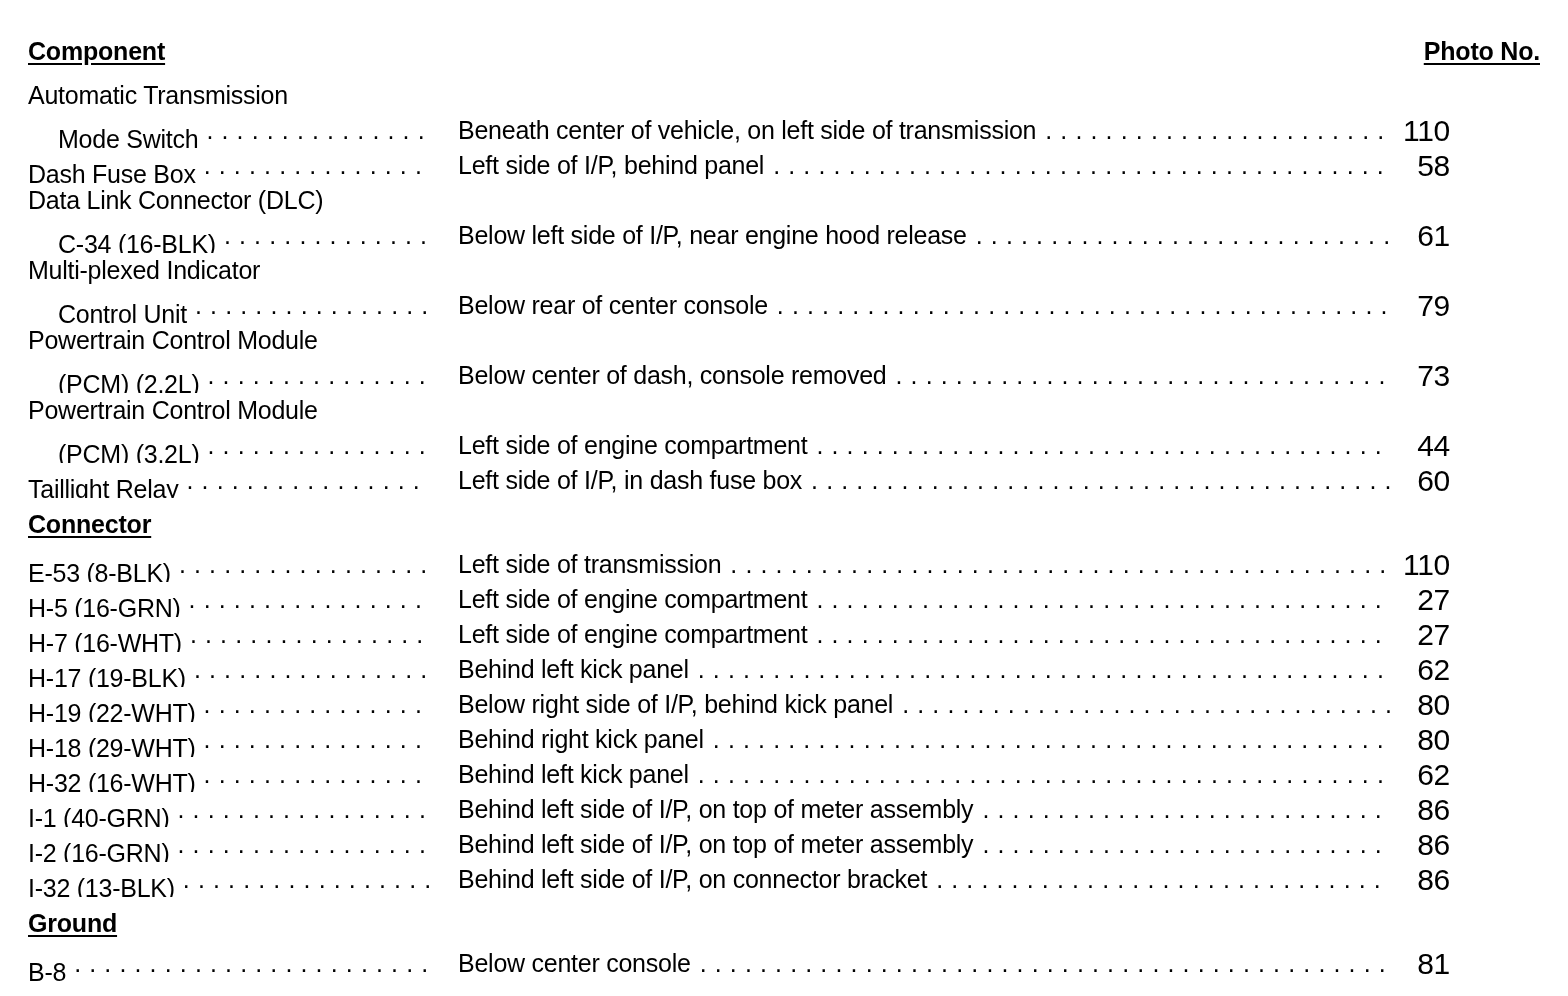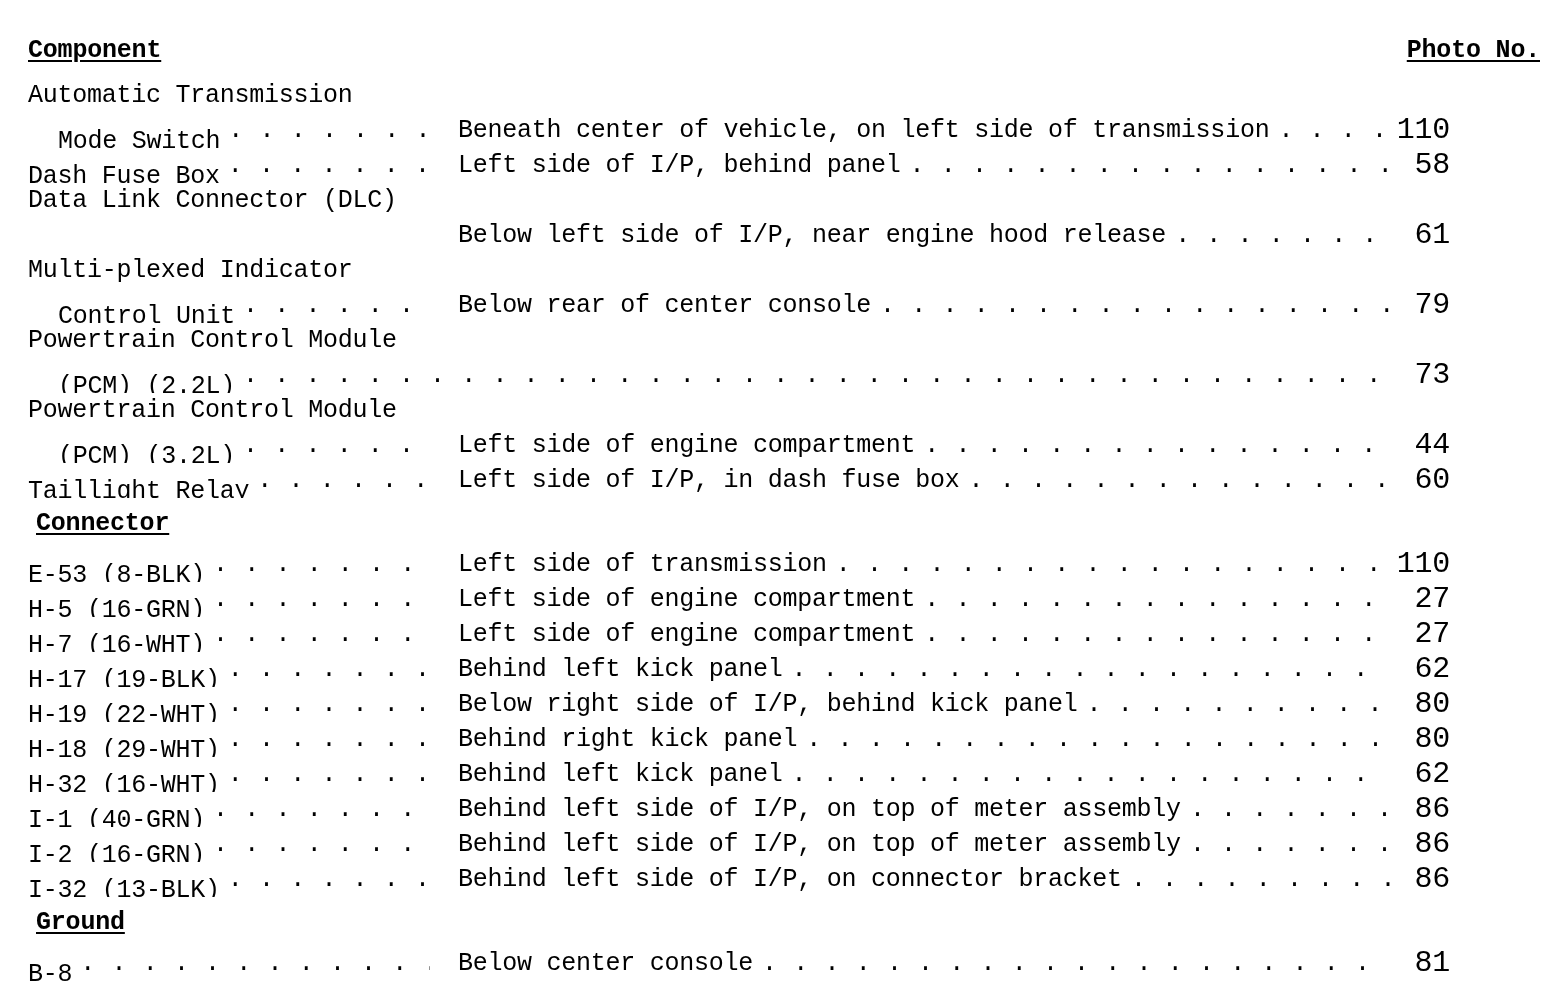--- a/index.html
+++ b/index.html
@@ -13,21 +13,20 @@
     font-family: "Liberation Sans", "DejaVu Sans", sans-serif;
     color: #000000;
     overflow: hidden;
   }
   .page {
     position: relative;
     width: 1568px;
     height: 996px;
     padding: 0;
     box-sizing: border-box;
-    font-family: Liberation Mono, monospace;
   }
 
   
   .header-row {
     position: absolute;
     left: 28px;
     right: 28px;
     top: 36px;
     height: 34px;
   }
@@ -67,21 +66,20 @@
     height: 35px;
     line-height: 35px;
     font-size: 25px;
     letter-spacing: -0.25px;
     white-space: nowrap;
   }
   .row.section {
     height: 46px;
     line-height: 46px;
     padding-top: 3px;
-    margin-left: 8px;
   }
   .row.plain {
     height: 35px;
   }
 
   
   .col-label {
     position: absolute;
     left: 0;
     top: 0;
@@ -179,20 +177,24 @@
           <span class="leader"></span>
         </div>
         <div class="col-num">58</div>
       </div>
       <div class="row plain">
         <div class="col-label">
           <span class="label-text">Data Link Connector (DLC)</span>
         </div>
       </div>
       <div class="row entry">
+        <div class="col-label indent">
+          <span class="label-text">C-34 (16-BLK)</span>
+          <span class="leader"></span>
+        </div>
         <div class="col-desc">
           <span class="desc-text">Below left side of I/P, near engine hood release</span>
           <span class="leader"></span>
         </div>
         <div class="col-num">61</div>
       </div>
       <div class="row plain">
         <div class="col-label">
           <span class="label-text">Multi-plexed Indicator</span>
         </div>
@@ -212,20 +214,21 @@
         <div class="col-label">
           <span class="label-text">Powertrain Control Module</span>
         </div>
       </div>
       <div class="row entry">
         <div class="col-label indent">
           <span class="label-text">(PCM) (2.2L)</span>
           <span class="leader"></span>
         </div>
         <div class="col-desc">
+          <span class="desc-text">Below center of dash, console removed</span>
           <span class="leader"></span>
         </div>
         <div class="col-num">73</div>
       </div>
       <div class="row plain">
         <div class="col-label">
           <span class="label-text">Powertrain Control Module</span>
         </div>
       </div>
       <div class="row entry">

